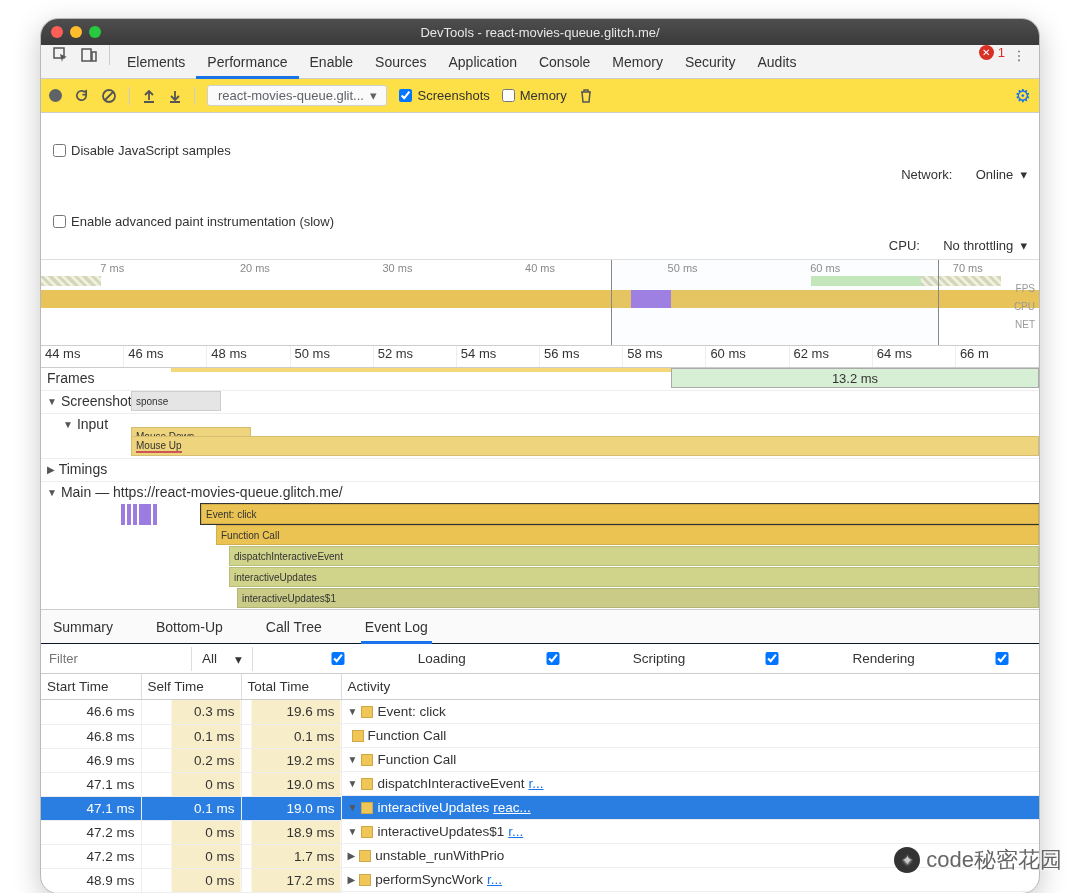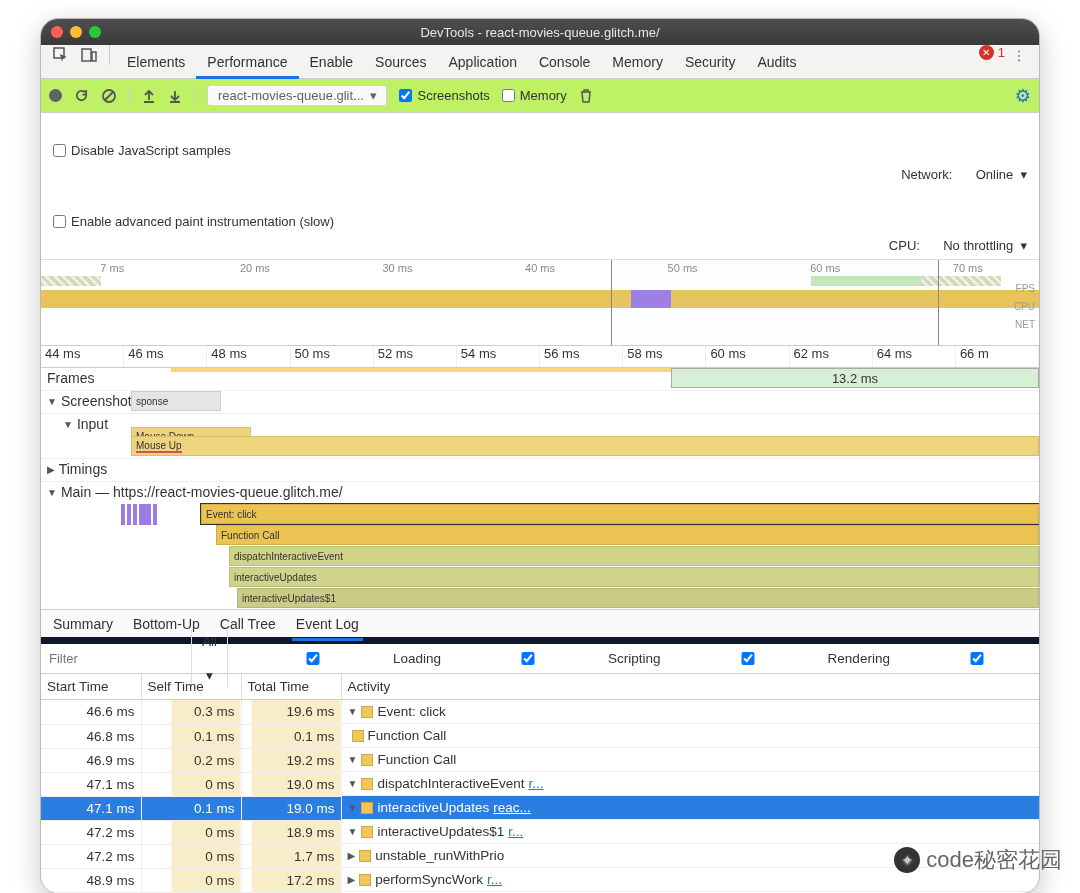--- a/index.html
+++ b/index.html
@@ -10,21 +10,21 @@
 .dot { width: 12px; height: 12px; border-radius: 50%; }
 .dot.red{background:#ff5f57;} .dot.yellow{background:#ffbd2e;} .dot.green{background:#28c940;}
 .titlebar-title { position:absolute; left:0; right:0; text-align:center; color:#e7e7e7; font-size:13px; }
 .tabs { display:flex; align-items:flex-start; height:34px; border-bottom:1px solid #ccc; background:#f3f3f3; padding:0 6px; }
 .tabs .icon { width:20px; height:20px; display:flex; align-items:center; justify-content:center; margin:0 4px; color:#555; }
 .tabs .lbl { padding:0 11px; height:34px; display:flex; align-items:center; font-size:14px; color:#333; cursor:pointer; }
 .tabs .lbl.active { color:#333; box-shadow:inset 0 -3px 0 #1a73e8; font-weight:400;}
 .tabs .spacer{flex:1;}
 .tabs .errbadge{display:flex;align-items:center;gap:4px;color:#d93025;}
 .errcircle{background:#d93025;color:#fff;width:15px;height:15px;border-radius:50%;font-size:10px;display:flex;align-items:center;justify-content:center;}
-.toolbar { background:#bef264; border-bottom:1px solid #ccc; height:34px; display:flex; align-items:center; padding:0 8px; gap:12px;}
+.toolbar { background:#fde047; border-bottom:1px solid #ccc; height:34px; display:flex; align-items:center; padding:0 8px; gap:12px;}
 .toolbar .ico{color:#666;cursor:pointer;}
 .recdot{width:13px;height:13px;background:#5f6368;border-radius:50%;}
 .pill{background:#fafafa;border:1px solid #d0d0d0;padding:2px 10px;border-radius:3px;color:#5f6368;display:flex;align-items:center;gap:6px;}
 .chk{display:flex;align-items:center;gap:5px;}
 .chk input{margin:0;}
 .gear{color:#1a73e8;font-size:18px;}
 .optbar{background:#fff;padding:6px 12px;border-bottom:1px solid #ddd;display:flex;flex-direction:column;gap:8px;}
 .optrow{display:flex;align-items:center;gap:8px;}
 .optrow .right{margin-left:auto;display:flex;align-items:center;gap:8px;margin-top:48px;}
 .overview{height:86px;border-bottom:1px solid #ccc;position:relative;background:#fff;}
@@ -46,26 +46,26 @@
 .bar.yellow{background:#eac353;}
 .bar.olive{background:#d0d48a;}
 .bar.olive2{background:#c9cb86;}
 .bar.gray{background:#e5e5e5;}
 .bar.yl{background:#eed47d;}
 .framemark{position:absolute;top:0;height:20px;background:#d7f0d5;font-size:13px;display:flex;align-items:center;justify-content:center;border:1px solid #aaa;}
 .mainflame{padding:0;border-bottom:1px solid #ccc;}
 .flamerow{height:21px;position:relative;}
 .purplebits{position:absolute;left:80px;top:0;display:flex;}
 .pb{width:4px;height:21px;background:#9c7ce0;margin-right:2px;}
-.bottomtabs{display:flex;height:34px;border-bottom:7px solid #0f172a;align-items:center;padding:0 8px;gap:12px;background:#fafafa;}
+.bottomtabs{display:flex;height:34px;border-bottom:1px solid #0f172a;align-items:center;padding:0 8px;gap:35px;background:#fafafa;}
 .bottomtabs .bt{padding:0 4px;height:34px;display:flex;align-items:center;cursor:pointer;color:#333;font-size:14px;}
 .bottomtabs .bt.active{box-shadow:inset 0 -3px 0 #1a73e8;}
 .filterbar{display:flex;align-items:center;height:30px;border-bottom:1px solid #ccc;}
 .filterbar input{border:none;padding:4px 8px;width:150px;font-size:13px;outline:none;}
-.filterbar .sel{border-left:1px solid #ddd;border-right:1px solid #ddd;padding:4px 10px;display:flex;align-items:center;gap:18px;flex-direction:column;}
+.filterbar .sel{border-left:1px solid #ddd;border-right:1px solid #ddd;padding:4px 10px;display:flex;align-items:center;gap:18px;}
 .filterbar .chks{display:flex;gap:12px;padding:0 10px;}
 .bottomsplit{display:flex;min-height:230px;}
 .logtable{flex:0 0 620px;border-right:1px solid #ccc;font-size:13.5px;}
 .logtable table{width:100%;border-collapse:collapse;table-layout:fixed;}
 .logtable th{background:#fff;border-bottom:1px solid #ccc;border-right:1px solid #ddd;text-align:left;padding:5px 6px;font-weight:400;}
 .logtable td{border-bottom:1px solid #eee;border-right:1px solid #eee;padding:4px 6px;text-align:right;height:24px;}
 .logtable td.act{text-align:left;display:flex;align-items:center;gap:4px;}
 .logtable tr.sel td{background:#2a7de1;color:#fff;}
 .logtable tr.sel td a{color:#fff;}
 .timecell{background:linear-gradient(to right,#fff 30%,#f8edc9 30%);}

